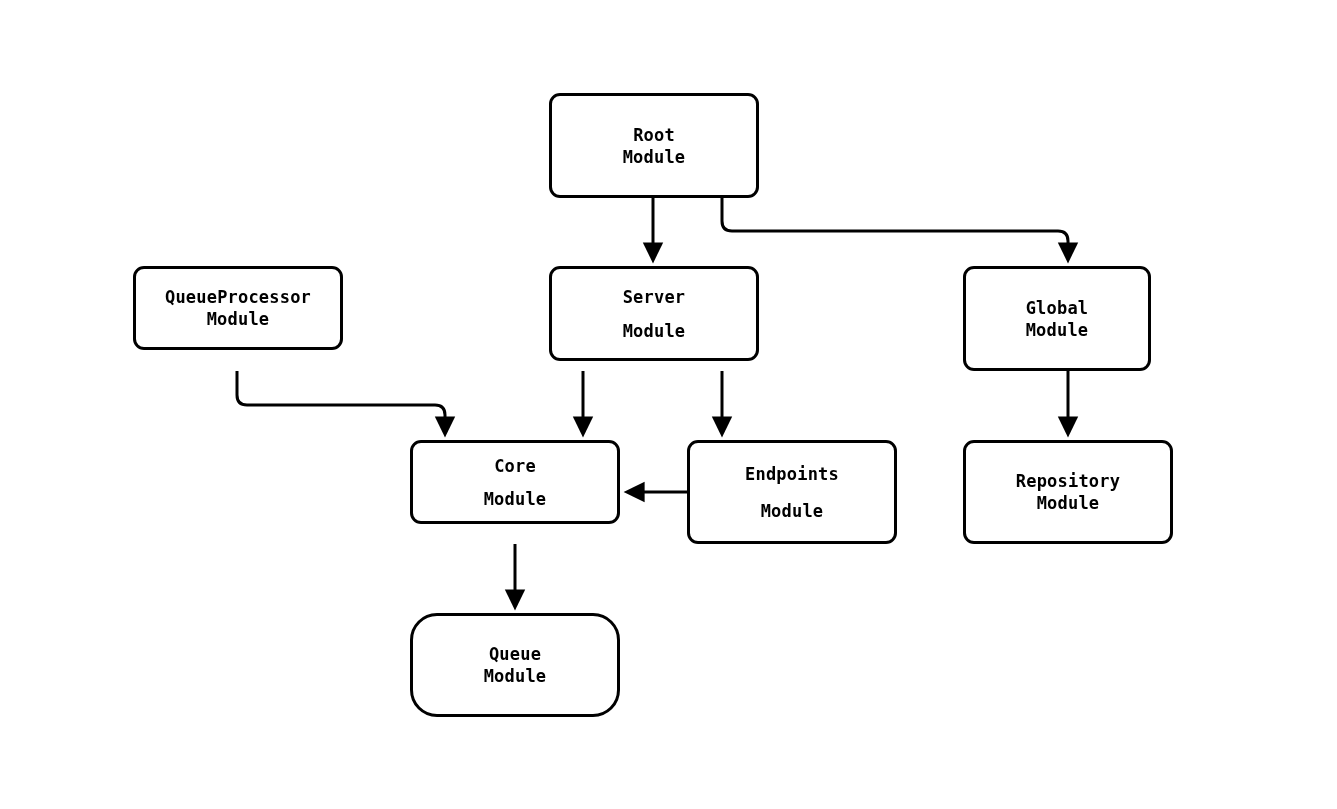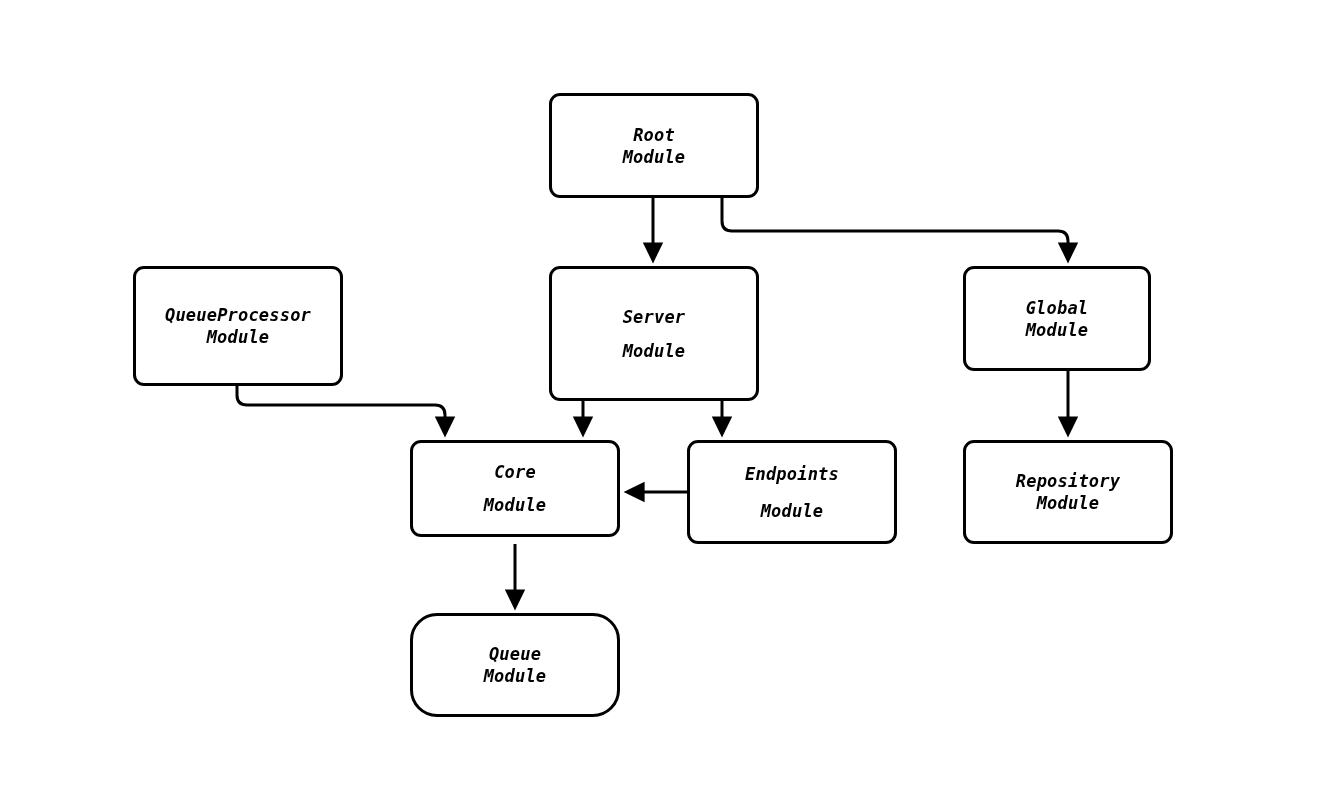--- a/index.html
+++ b/index.html
@@ -40,21 +40,20 @@
   }
   .node-line {
     display: block;
     font-family: "DejaVu Sans Mono", "Liberation Mono", monospace;
     font-size: 17px;
     font-weight: bold;
     line-height: 22px;
     color: #000000;
     letter-spacing: 0.2px;
     white-space: nowrap;
-    font-style: italic;
   }
 </style>
 </head>
 <body>
 
 <div id="canvas">
 
   <svg id="edges" viewBox="0 0 1337 809" xmlns="http://www.w3.org/2000/svg">
     <defs>
       <marker id="arrowhead" markerWidth="8" markerHeight="8" refX="3.2" refY="4" orient="auto" markerUnits="strokeWidth">
@@ -77,36 +76,36 @@
     <path d="M 687 492 L 635 492" fill="none" stroke="#000000" stroke-width="3" marker-end="url(#arrowhead)"></path>
 
     <path d="M 515 544 L 515 599" fill="none" stroke="#000000" stroke-width="3" marker-end="url(#arrowhead)"></path>
   </svg>
 
   <div class="node" style="left:549px; top:93px; width:210px; height:105px;">
     <span class="node-line">Root</span>
     <span class="node-line">Module</span>
   </div>
 
-  <div class="node" style="left:133px; top:266px; width:210px; height:120px;">
+  <div class="node" style="left:133px; top:266px; width:210px; height:84px;">
     <span class="node-line">QueueProcessor</span>
     <span class="node-line">Module</span>
   </div>
 
-  <div class="node" style="left:549px; top:266px; width:210px; height:135px;gap:12px;">
+  <div class="node" style="left:549px; top:266px; width:210px; height:95px;gap:12px;">
     <span class="node-line">Server</span>
     <span class="node-line">Module</span>
   </div>
 
   <div class="node" style="left:963px; top:266px; width:188px; height:105px;">
     <span class="node-line">Global</span>
     <span class="node-line">Module</span>
   </div>
 
-  <div class="node" style="left:410px; top:440px; width:210px; height:97px;gap:11px;">
+  <div class="node" style="left:410px; top:440px; width:210px; height:84px;gap:11px;">
     <span class="node-line">Core</span>
     <span class="node-line">Module</span>
   </div>
 
   <div class="node" style="left:687px; top:440px; width:210px; height:104px;gap:15px;">
     <span class="node-line">Endpoints</span>
     <span class="node-line">Module</span>
   </div>
 
   <div class="node" style="left:963px; top:440px; width:210px; height:104px;">

